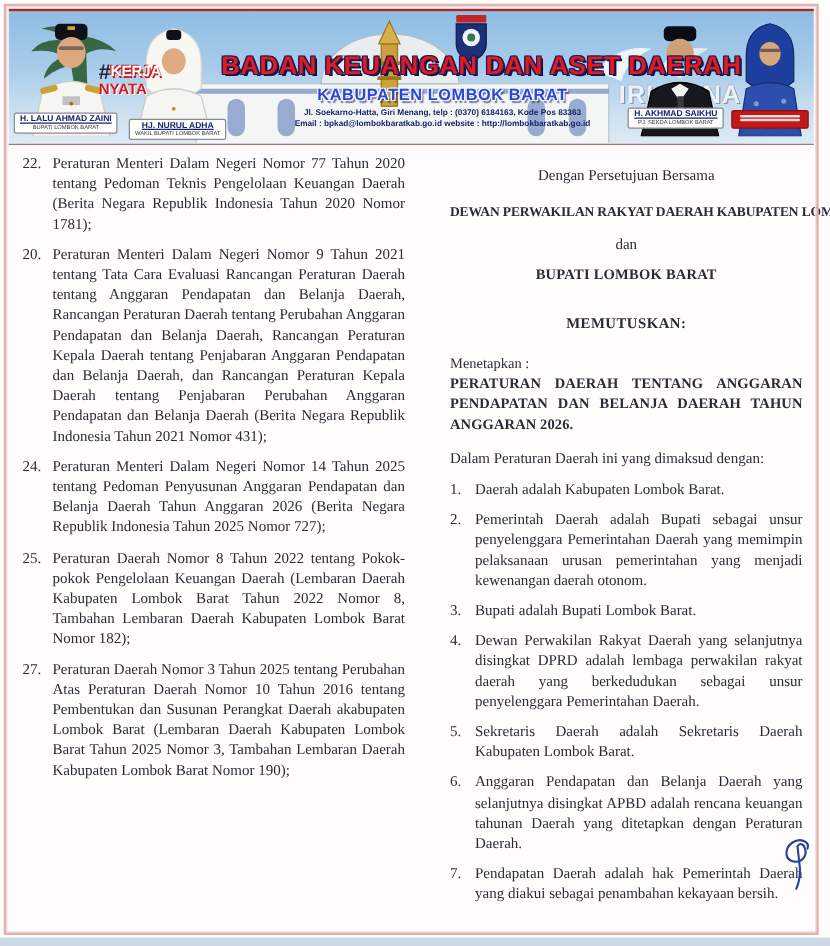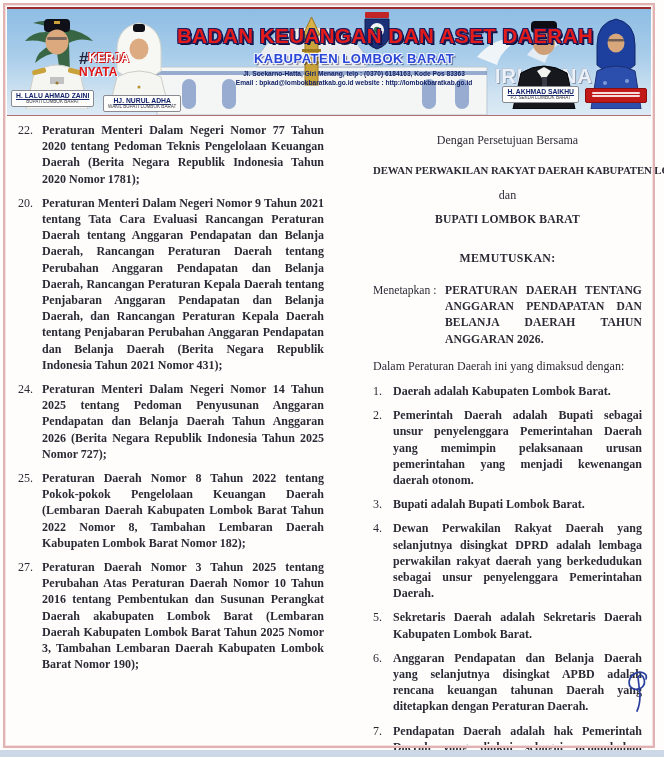--- a/index.html
+++ b/index.html
@@ -10,21 +10,21 @@
   .bottom-strip{position:absolute;left:0;right:0;bottom:0;height:7px;background:#ccd8e6;}
 
   
   .banner{position:absolute;left:7px;top:7px;right:13px;height:106px;overflow:hidden;
           background:linear-gradient(#8fbde4 0%,#a9cdea 45%,#cfe2f1 80%,#dcebf5 100%);
           border-top:2px solid #9c2b2b;border-bottom:1px solid #b07070;}
   .banner svg.scene{position:absolute;left:0;top:0;z-index:0;}
   .sign-text{position:absolute;right:58px;top:56px;z-index:1;font-family:"Liberation Sans",sans-serif;
              font-weight:bold;font-size:20px;color:#f4f6fa;opacity:.85;letter-spacing:1px;
              text-shadow:1px 1px 0 #7e8aa0,-1px -1px 0 #b9c4d4;}
-  .titles{position:absolute;left:170px;right:120px;top:15px;z-index:3;text-align:center;
+  .titles{position:absolute;left:170px;right:120px;top:32px;z-index:3;text-align:center;
           font-family:"Liberation Sans",sans-serif;}
   .title-red{font-size:20.5px;font-weight:bold;letter-spacing:.5px;color:#e31b1b;white-space:nowrap;
              text-shadow:-1px -1px 0 #1c1c5e,1px -1px 0 #1c1c5e,-1px 1px 0 #1c1c5e,1px 1px 0 #1c1c5e,2px 2px 0 #11113e;}
   .title-blue{margin-top:3px;font-size:13px;font-weight:bold;letter-spacing:.5px;color:#2a46d4;white-space:nowrap;
              text-shadow:-1px -1px 0 #f2f4ff,1px -1px 0 #f2f4ff,-1px 1px 0 #f2f4ff,1px 1px 0 #f2f4ff,2px 2px 1px rgba(10,10,60,.55);}
   .address{margin-top:4px;font-size:6.6px;font-weight:bold;color:#152468;line-height:1.35;}
 
   .person{position:absolute;z-index:2;}
   .name-label{position:absolute;z-index:4;background:#fdfdfb;border:1px solid #8a8a92;border-radius:2px;
               padding:1px 4px 2px;text-align:center;font-family:"Liberation Sans",sans-serif;}
@@ -32,35 +32,35 @@
   .name-label .tt{font-size:4.6px;color:#3a3a44;white-space:nowrap;}
   .name-label.red{background:#c11818;border-color:#8c0f0f;min-width:52px;min-height:10px;}
   .name-label.red .dash{height:2px;margin:1.5px 2px;background:rgba(255,255,255,.85);border-radius:1px;}
   .kerja{position:absolute;left:72px;top:40px;z-index:4;font-family:"Liberation Sans",sans-serif;
          font-weight:bold;line-height:.95;}
   .kerja .hash{font-size:17px;color:#23233c;vertical-align:-2px;}
   .kerja .w1{font-size:12px;color:#ffffff;text-shadow:1px 1px 0 #d01818,-1px -1px 0 #d01818;}
   .kerja .w2{display:block;margin-left:0;font-size:12px;color:#e01414;text-shadow:1px 1px 0 #ffffff;}
 
   
-  .doc{position:absolute;left:18px;right:22px;top:122px;bottom:18px;display:flex;gap:13px;
+  .doc{position:absolute;left:18px;right:22px;top:122px;bottom:18px;display:flex;gap:0;
        font-size:12px;line-height:16.2px;}
   .col-left{width:306px;flex-shrink:0;}
   .col-right{flex:1;min-width:0;margin-left:36px;}
   .li{display:flex;margin-bottom:8px;}
   .li .num{width:24px;flex-shrink:0;}
-  .li .txt{flex:1;text-align:justify;font-weight:bold;}
+  .li .txt{flex:1;text-align:justify;}
   .def .num{width:20px;}
   .center{text-align:center;}
   .agree{margin-top:10px;}
   .council{margin-top:14px;font-weight:bold;font-size:10.8px;white-space:nowrap;letter-spacing:-.1px;}
   .and{margin-top:9px;}
   .bupati{margin-top:8px;font-weight:bold;font-size:11.6px;letter-spacing:.2px;}
   .memutuskan{margin-top:22px;font-weight:bold;font-size:11.8px;letter-spacing:.4px;}
-  .menetapkan{display:flex;margin-top:17px;font-size:11.6px;}
+  .menetapkan{display:flex;margin-top:17px;font-size:11.6px;flex-direction:column;}
   .menetapkan .lbl{width:72px;flex-shrink:0;white-space:nowrap;}
   .menetapkan .val{flex:1;text-align:justify;font-weight:bold;letter-spacing:.1px;}
   .pasal{margin-top:15px;}
   .intro{margin-top:10px;margin-bottom:9px;}
   .paraph{position:absolute;right:10px;bottom:44px;z-index:5;}
 </style>
 </head>
 <body>
 
 <div class="page">

